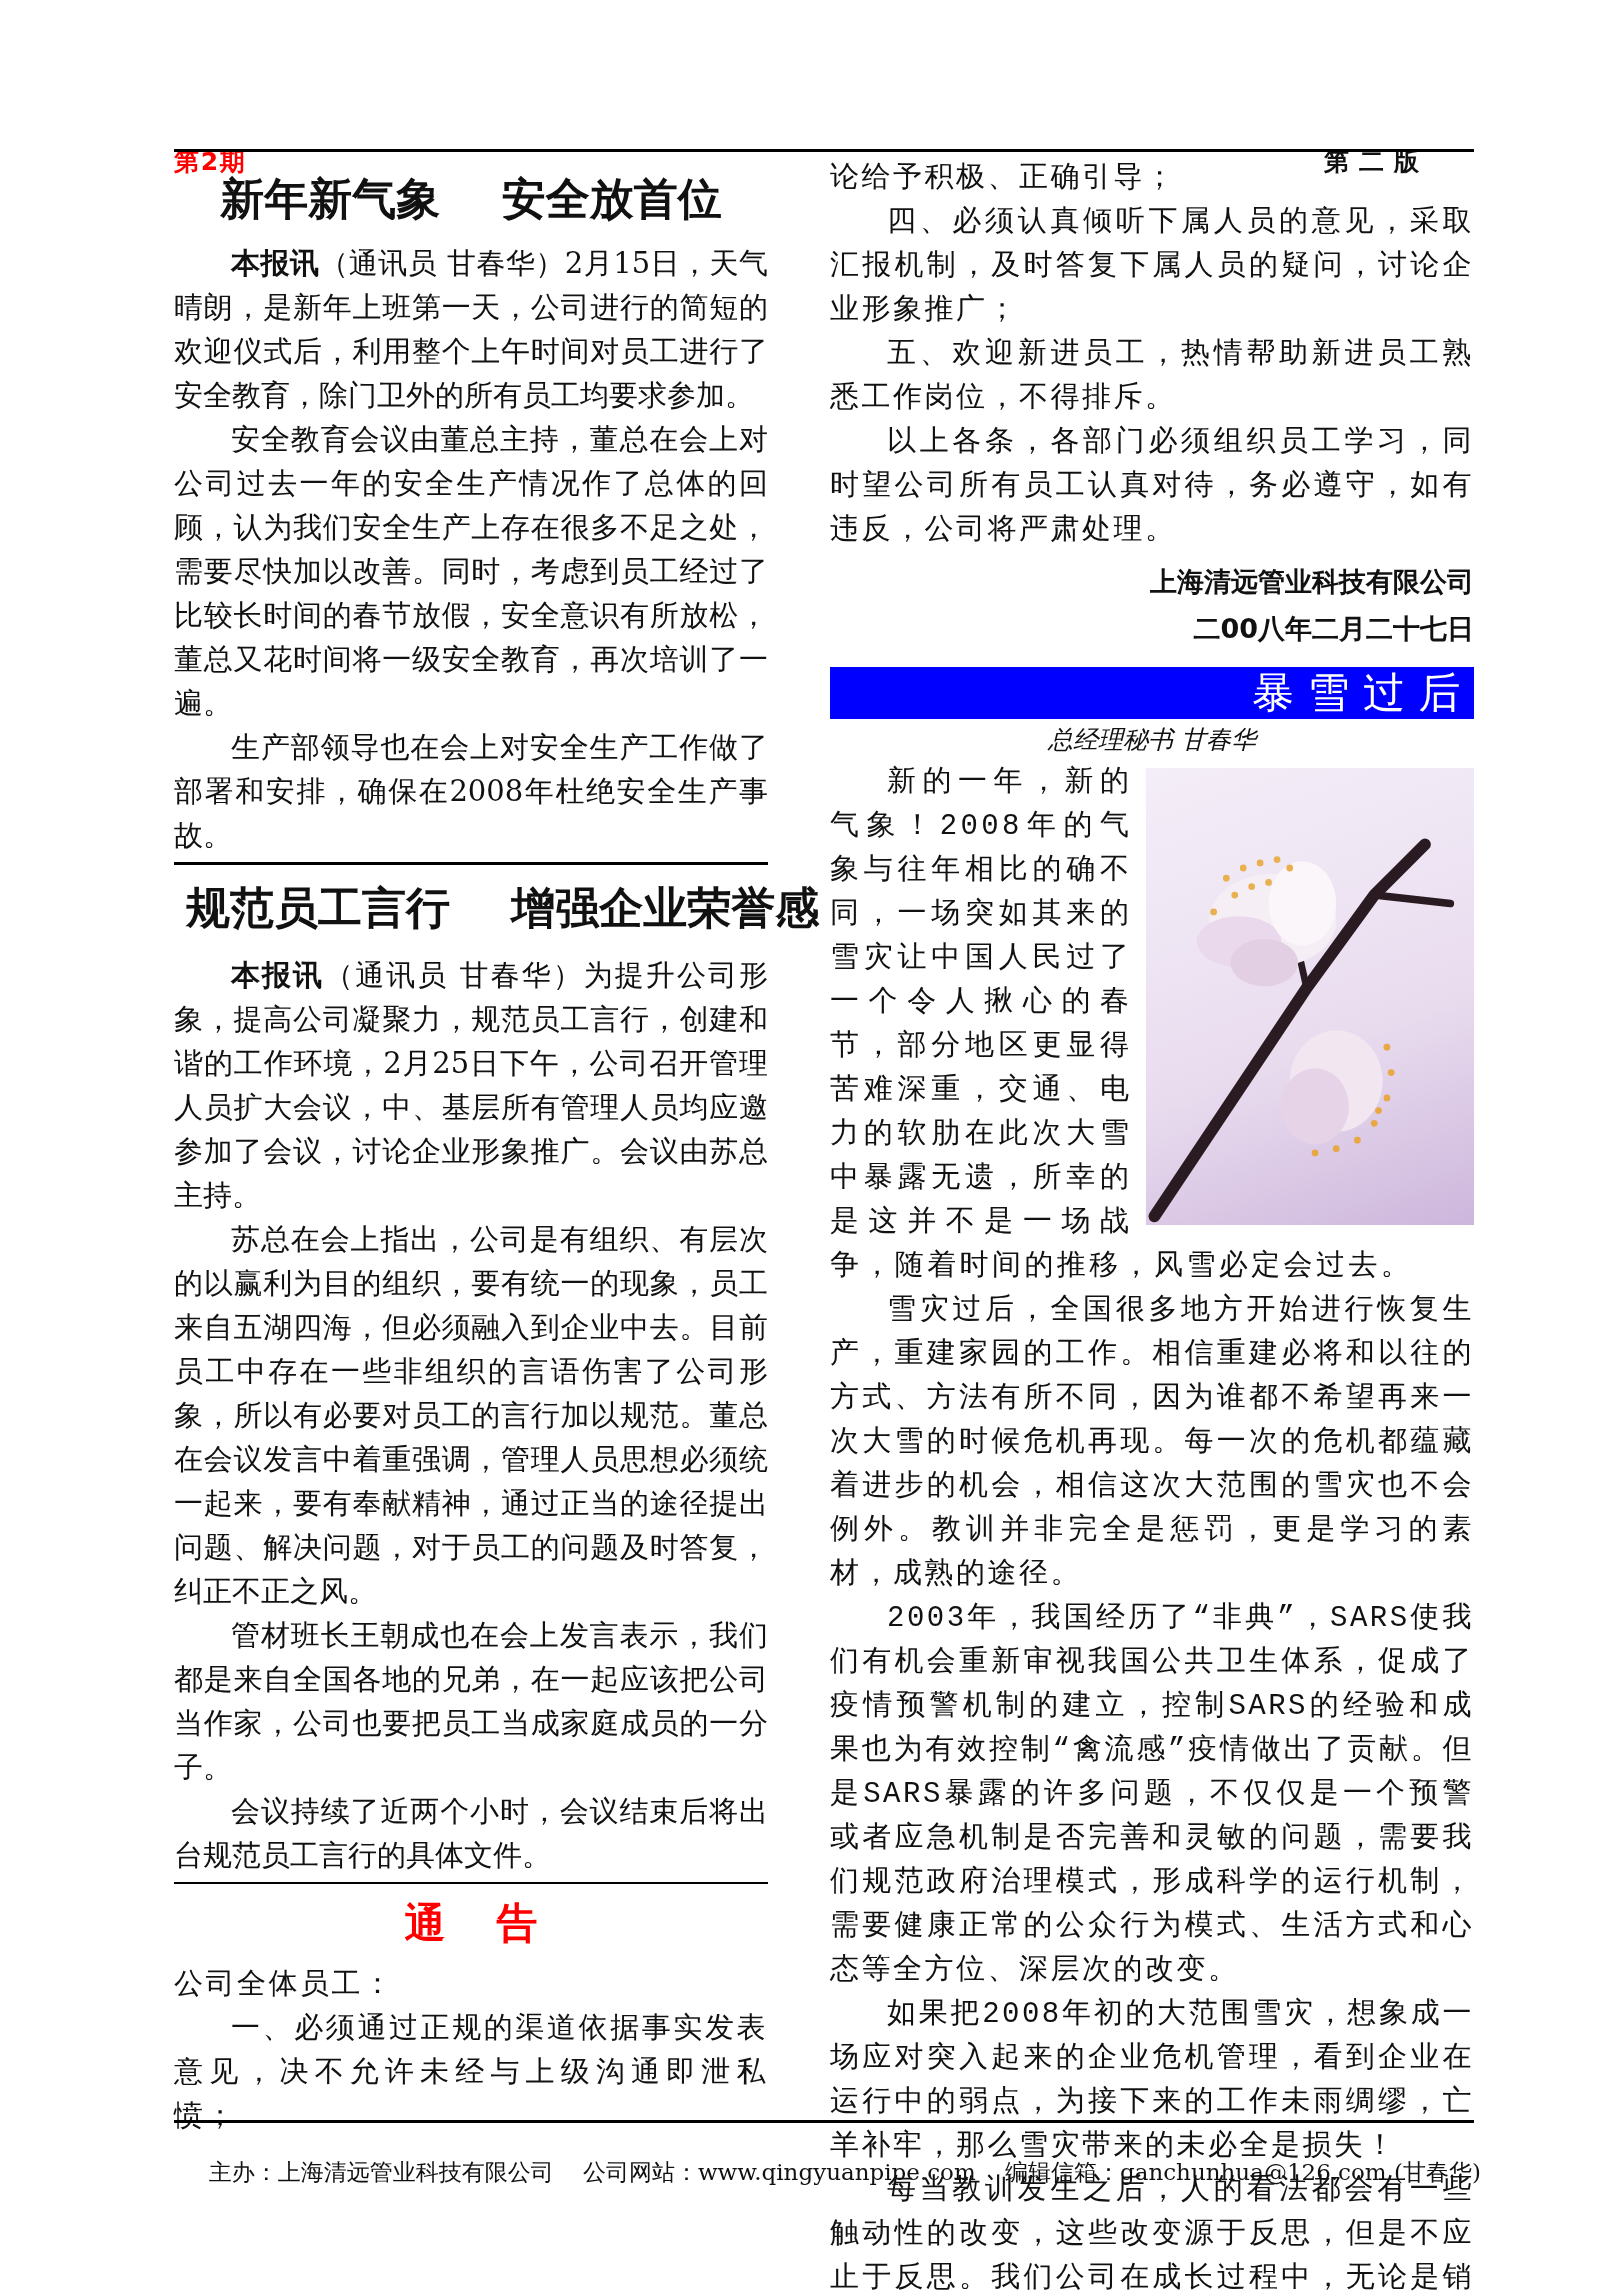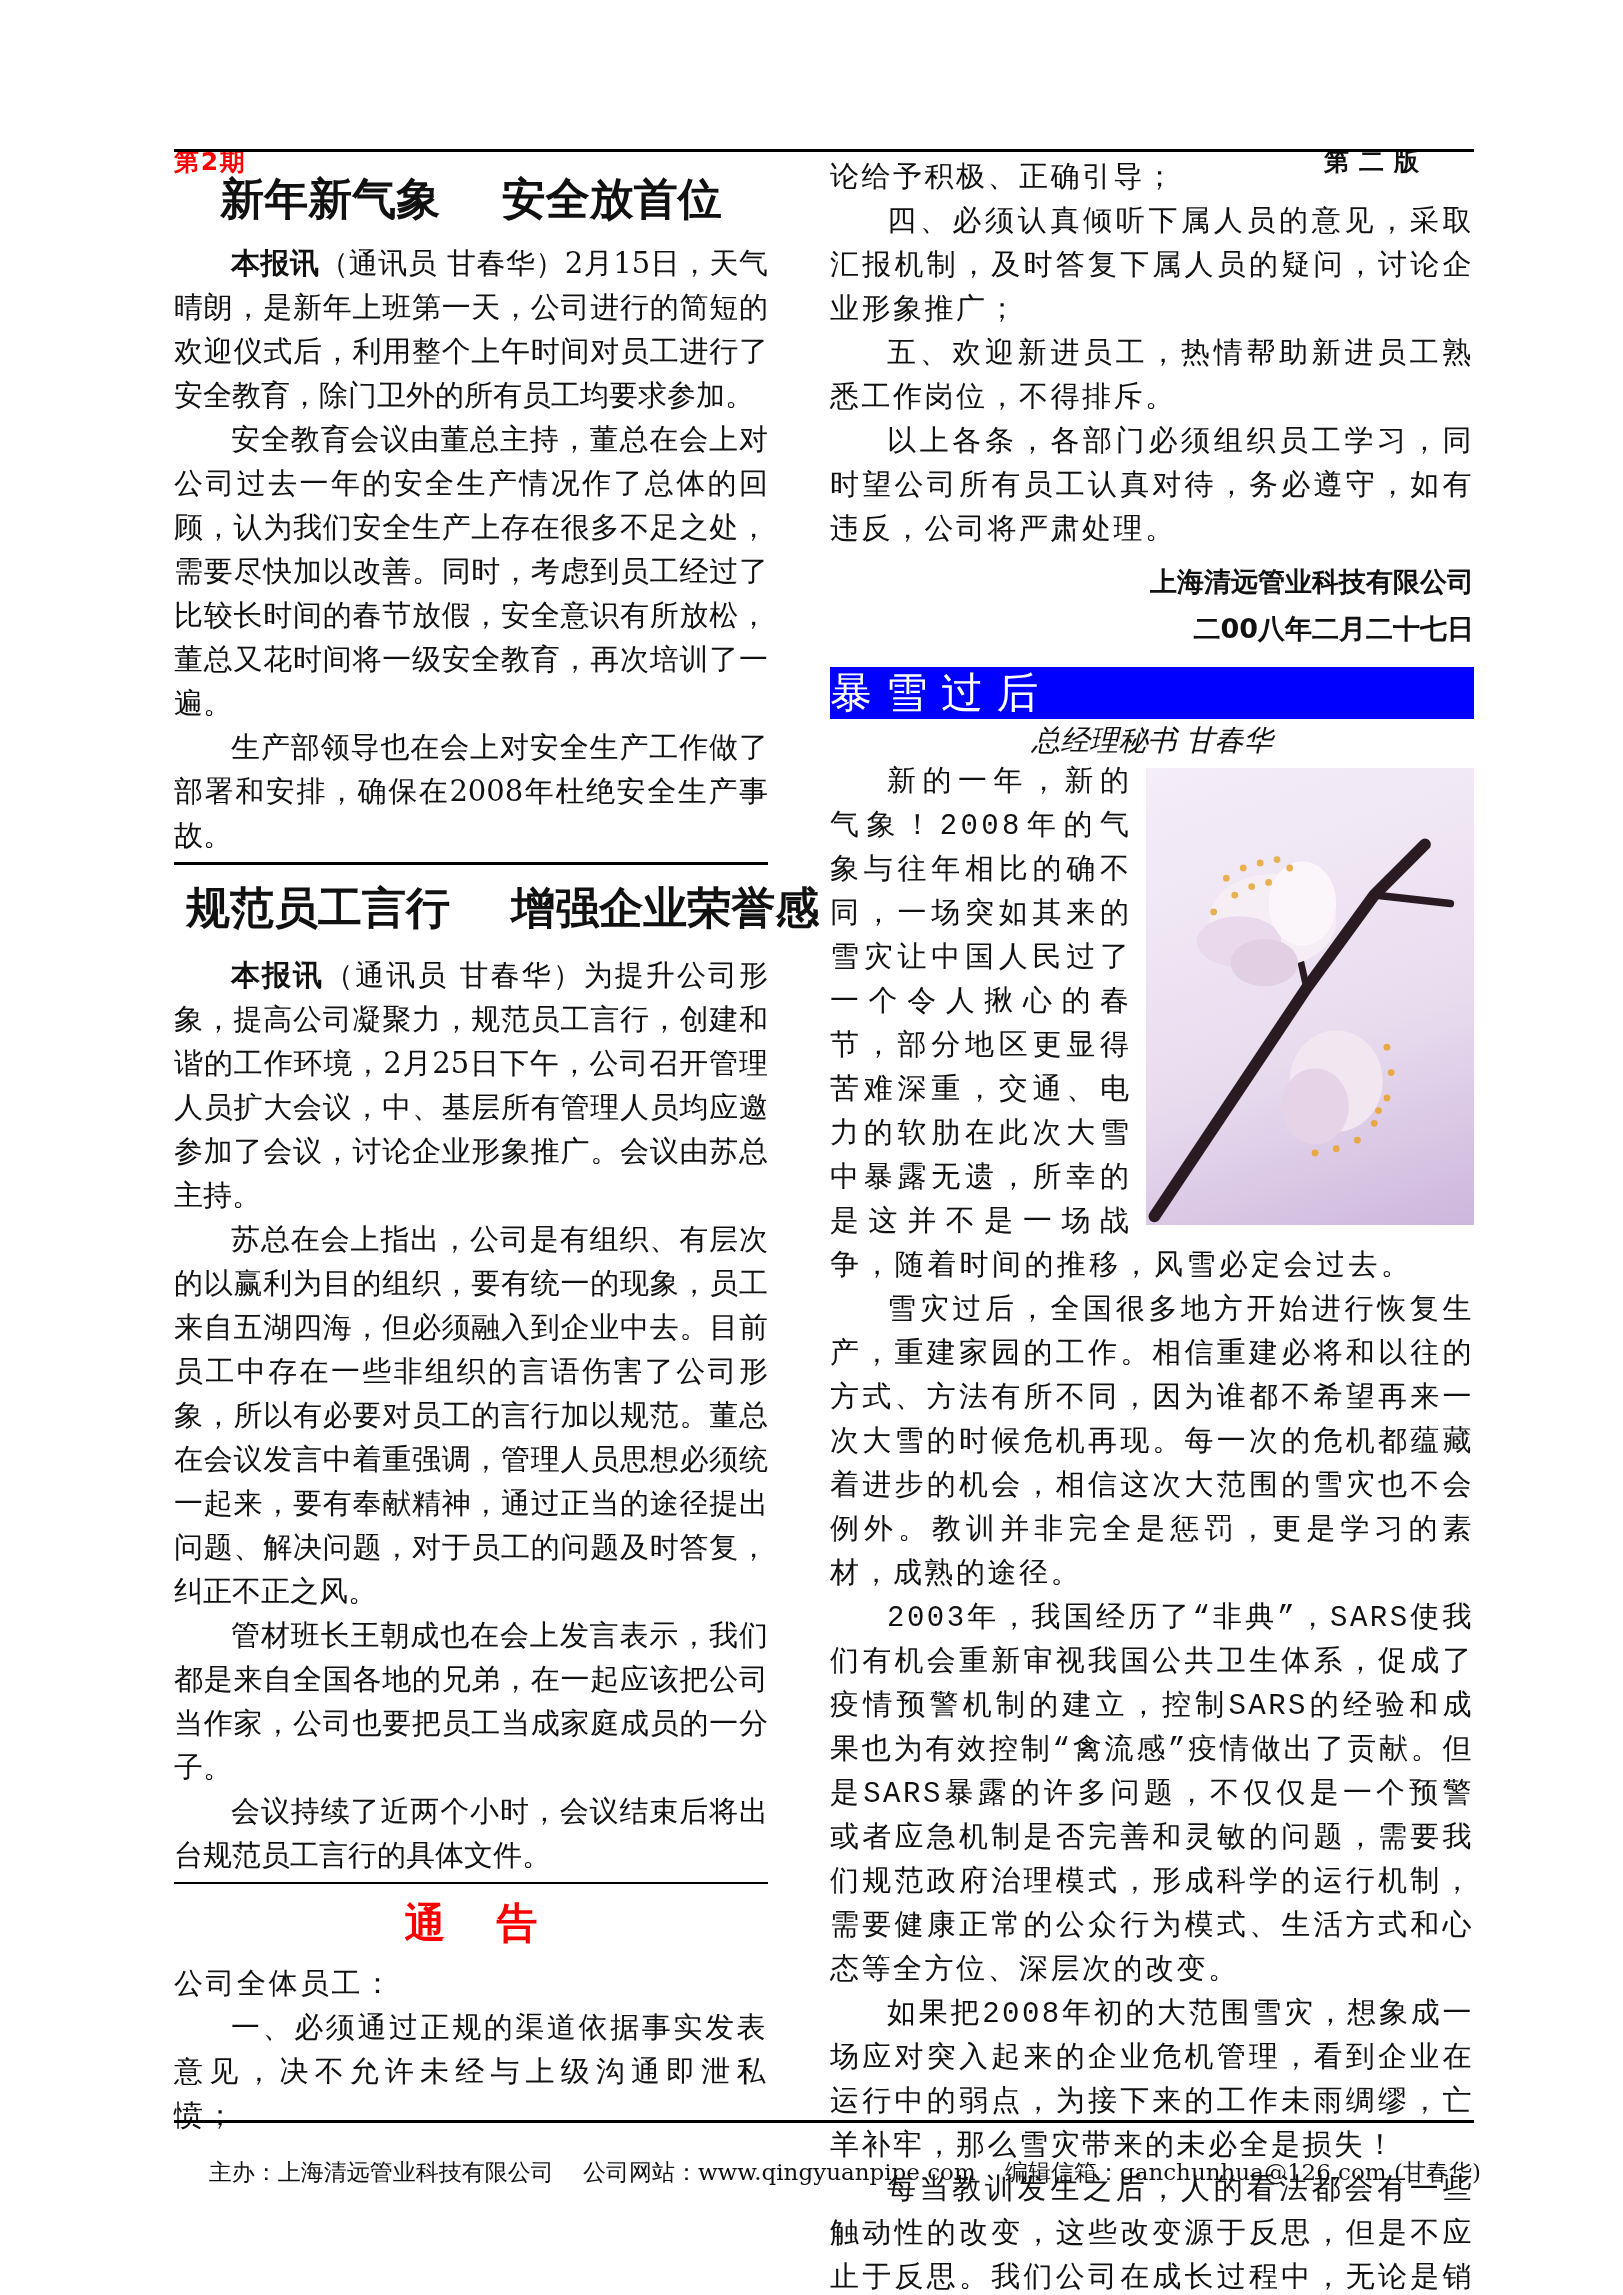--- a/index.html
+++ b/index.html
@@ -13,23 +13,23 @@
   .col{position:absolute;font-size:29px;line-height:44px;}
   .col p{margin:0;text-align:justify;}
   .col p.ind{text-indent:57px;}
   .headline{font-family:"DejaVu Serif","Liberation Serif",serif;font-size:44px;text-align:center;
        line-height:61px;margin:12px;white-space:pre;}
   .lead{font-weight:bold;font-family:"DejaVu Sans","Liberation Sans",sans-serif;}
   .notice-title{color:#ff0000;font-weight:bold;font-size:41px;text-align:center;letter-spacing:51px;
        font-family:"DejaVu Sans","Liberation Sans",sans-serif;line-height:68px;padding-left:51px;}
   .notice p{letter-spacing:2.5px;font-family:Liberation Mono, monospace;}
   .sign{text-align:right;font-family:"DejaVu Sans","Liberation Sans",sans-serif;font-weight:bold;font-size:27px;line-height:47px;}
-  .blue-banner{background:#0000ff;color:#fff;text-align:left;font-size:42px;line-height:52px;height:52px;
+  .blue-banner{background:#0000ff;color:#fff;text-align:right;font-size:42px;line-height:52px;height:52px;
        letter-spacing:13.5px;font-family:"DejaVu Sans","Liberation Sans",sans-serif;}
-  .byline{text-align:center;font-size:29px;line-height:42px;font-style:italic;}
+  .byline{text-align:center;font-size:25px;line-height:42px;font-style:italic;}
   .wrap-img{float:right;width:328px;height:457px;margin:6.8px 0 5px 13.5px;position:relative;
        background:linear-gradient(160deg,#f4eef8 0%,#efe6f4 30%,#e8dbee 60%,#cdb6dc 100%);overflow:hidden;}
   .footer{position:absolute;left:194px;top:2131px;font-size:23px;white-space:pre;}
 </style>
 </head>
 <body>
 
 <div class="hdr-left">第2期</div>
 <div class="hdr-right">第二版</div>
 <div class="hline" style="left:174px;top:149px;width:1300px;height:2.5px;"></div>

